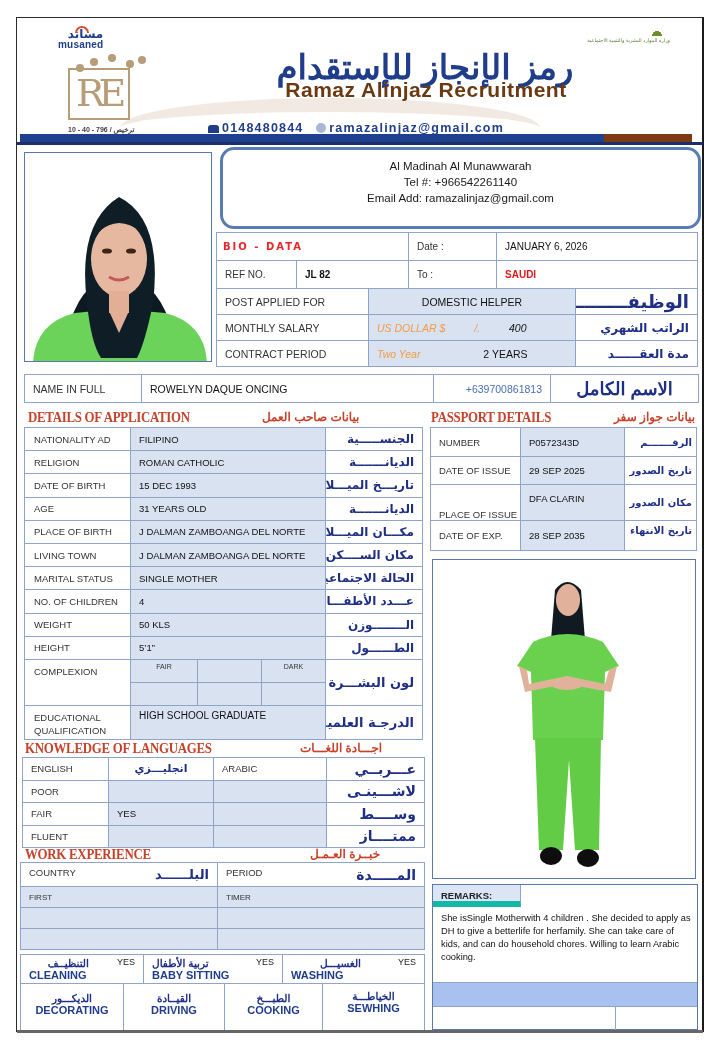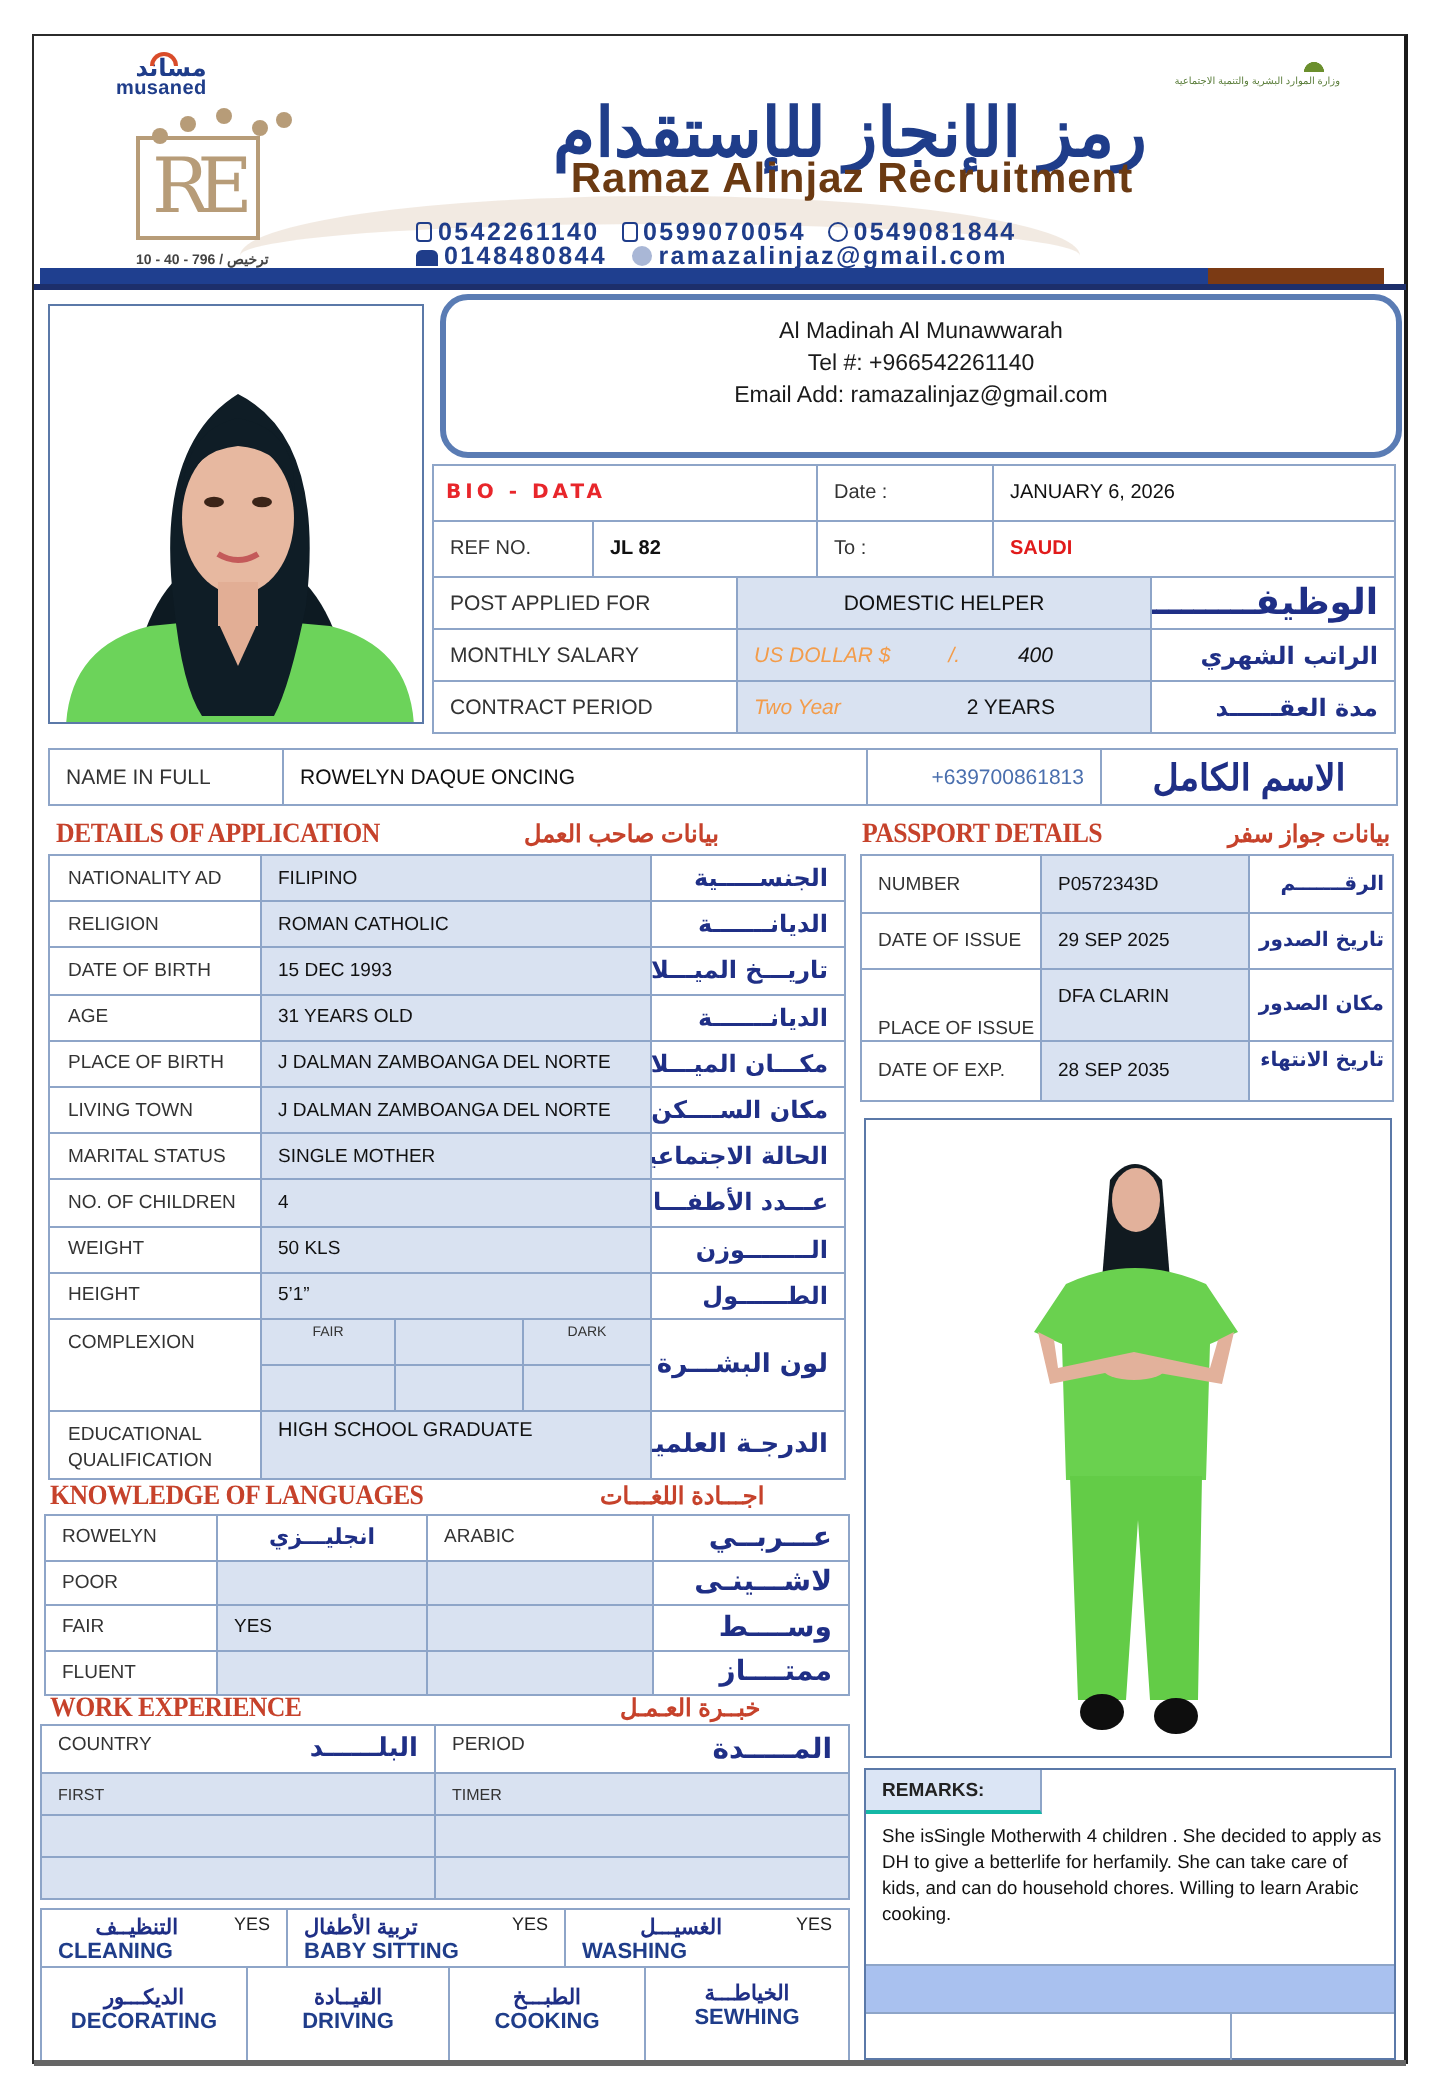--- a/index.html
+++ b/index.html
@@ -80,21 +80,21 @@
   .work { position: absolute; left: 20px; top: 862px; width: 404px; }
   .work td { font-size: 9.5px; margin-left: 44px; }
 
   .skills { position: absolute; left: 20px; top: 954px; width: 404px; }
   .skills td { font-size: 10px; color: #1f2f86; vertical-align: top; padding-top: 2px; }
   .skill-ar { display: block; direction: rtl; font-size: 10.5px; font-weight: bold; color: #1f2f86; }
   .skill-en { display: block; font-weight: bold; font-size: 11px; color: #1f3d8a; line-height: 12px; }
   .skill-yes { font-size: 9px; color: #222; font-weight: normal; }
 
   .remarks { position: absolute; left: 432px; top: 884px; width: 266px; height: 146px; border: 1px solid #5b79a8; }
-  .remarks .head { position: absolute; left: 0; top: 0; width: 88px; height: 22px; background: #dbe5f5; border-right: 1px solid #8ea5c8; border-bottom: 2px solid #14b8a6; font-size: 9.5px; font-weight: bold; color: #222; padding: 5px 8px; }
+  .remarks .head { position: absolute; left: 0; top: 0; width: 88px; height: 22px; background: #dbe5f5; border-right: 1px solid #8ea5c8; border-bottom: 6px solid #14b8a6; font-size: 9.5px; font-weight: bold; color: #222; padding: 5px 8px; }
   .remarks .body { position: absolute; left: 8px; top: 27px; width: 252px; font-size: 9.3px; line-height: 13px; color: #111; white-space: normal; }
   .remarks .band { position: absolute; left: 0; top: 97px; width: 264px; height: 25px; background: #a9c1ef; border-top: 1px solid #8ea5c8; border-bottom: 1px solid #8ea5c8; }
   .remarks .split { position: absolute; left: 182px; top: 122px; width: 1px; height: 23px; background: #8ea5c8; }
   .bottom-line { position: absolute; left: 17px; top: 1030px; width: 686px; height: 3px; background: #666; }
 </style>
 </head>
 <body>
 
 <div class="page"></div>
 
@@ -114,25 +114,20 @@
       <span style="left:22px;top:4px"></span>
       <span style="left:40px;top:0px"></span>
       <span style="left:58px;top:6px"></span>
       <span style="left:70px;top:2px"></span>
   </div>
   <div class="logo-box"></div>
   <div class="logo-text">RE</div>
   <div class="license">10 - 40 - 796 / ترخيص</div>
   <div class="title-ar">رمز الإنجاز للإستقدام</div>
   <div class="title-en">Ramaz Alinjaz Recruitment</div>
-  <div class="phones">
-    <span class="ic"></span><span>0542261140</span>
-    <span class="ic" style="margin-left:6px"></span><span>0599070054</span>
-    <span class="ic round" style="margin-left:6px"></span><span>0549081844</span>
-  </div>
   <div class="contact2">
     <span class="ic tel"></span><span>0148480844</span>
     <span class="ic mail" style="margin-left:8px"></span><span>ramazalinjaz@gmail.com</span>
   </div>
 </div>
 <div class="bar-blue"></div>
 <div class="bar-brown"></div>
 <div class="bar-dark"></div>
 
 <div class="photo1">
@@ -363,21 +358,21 @@
 
 <table class="lang">
   <colgroup>
       <col style="width:86px">
       <col style="width:105px">
       <col style="width:113px">
       <col style="width:98px">
     </colgroup>
   <tbody>
       <tr>
-    <td>ROWELYN</td>
+    <td>ENGLISH</td>
     <td class="ar" style="text-align:center;font-size:11px">انجليـــزي</td>
     <td>ARABIC</td>
     <td class="ar">عـــربــي</td>
   </tr>
   <tr>
     <td>POOR</td>
     <td class="shade val"></td>
     <td class="shade val"></td>
     <td class="ar">لاشـــينـى</td>
   </tr>

